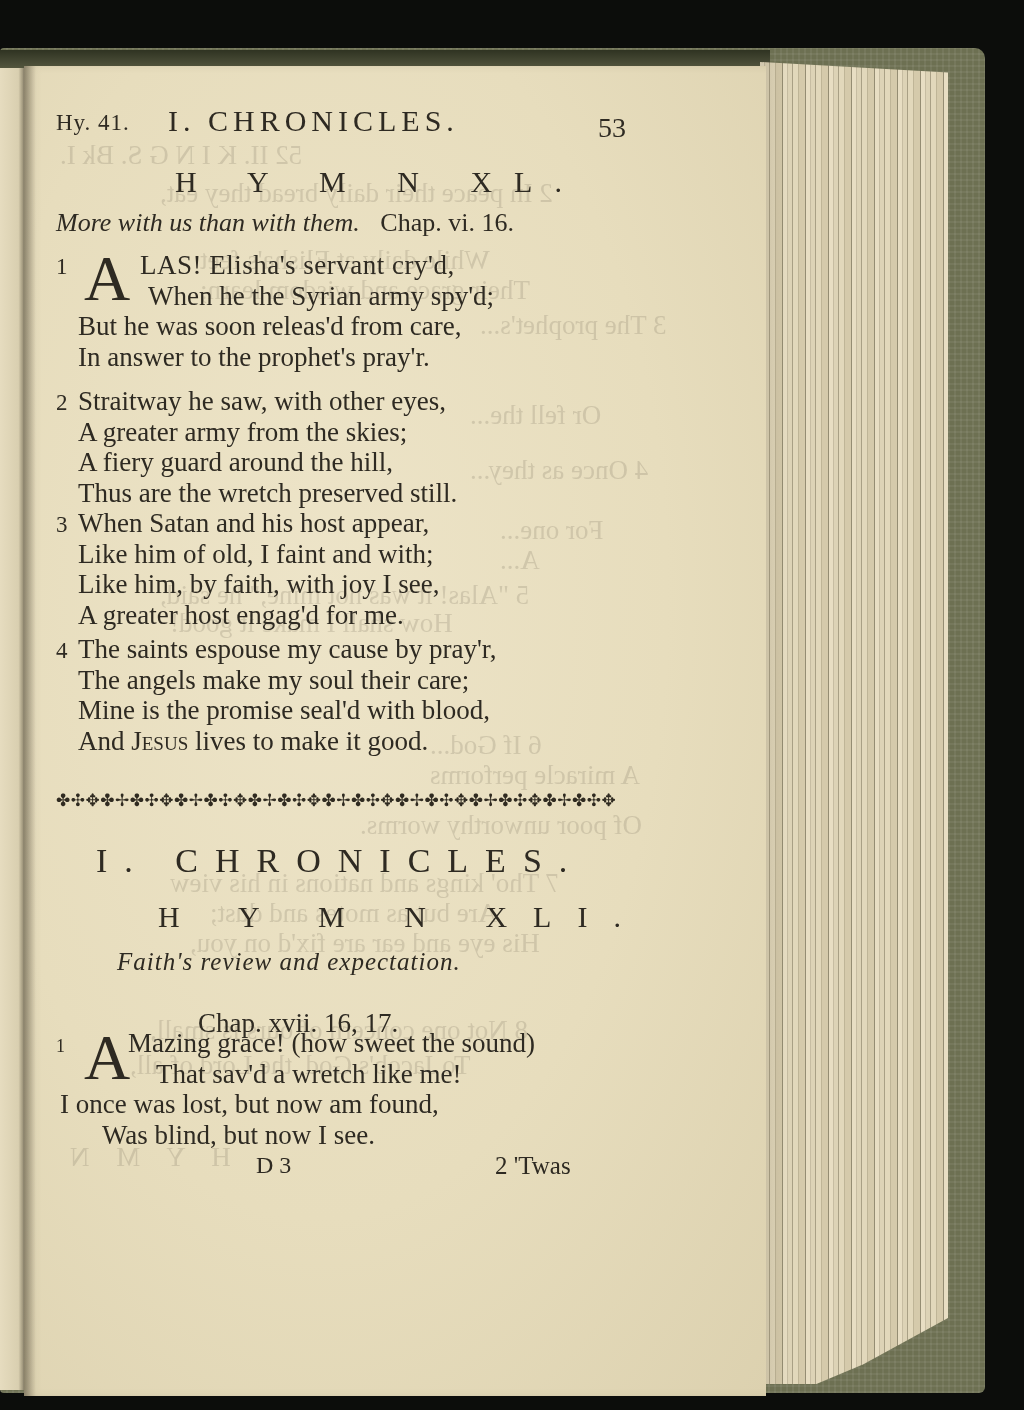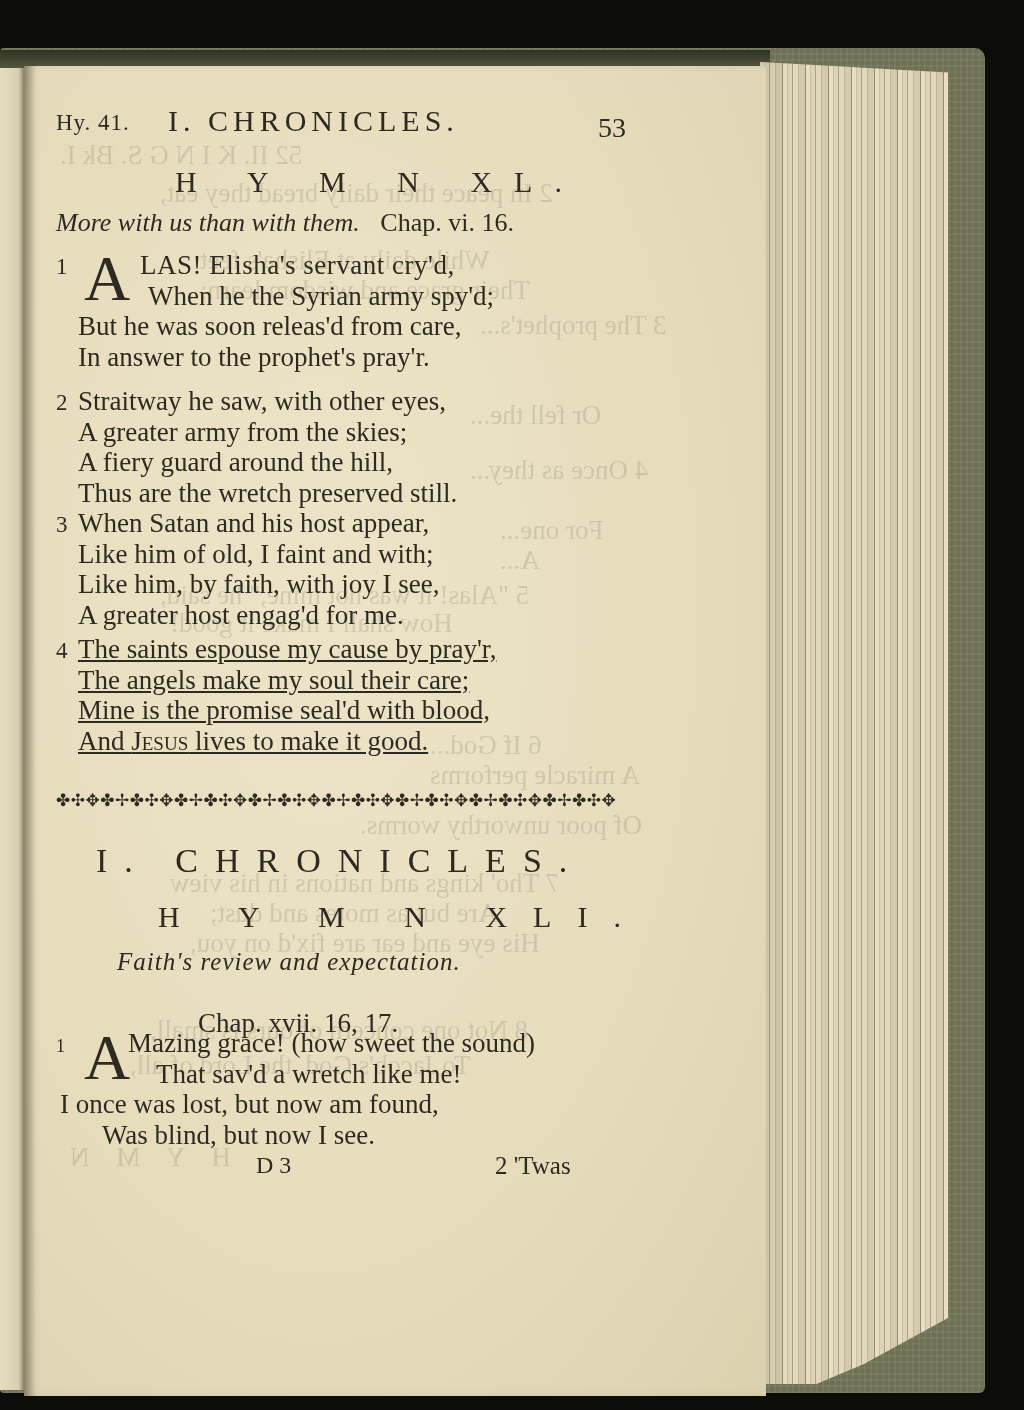--- a/index.html
+++ b/index.html
@@ -161,21 +161,21 @@
   <div class="line"><span class="indent">Thus are the wretch preserved still.</span></div>
 </div>
 
 <div class="stanza ink" style="top:508px;">
   <div class="line"><span class="num">3</span><span>When Satan and his host appear,</span></div>
   <div class="line"><span class="indent">Like him of old, I faint and with;</span></div>
   <div class="line"><span class="indent">Like him, by faith, with joy I see,</span></div>
   <div class="line"><span class="indent">A greater host engag'd for me.</span></div>
 </div>
 
-<div class="stanza ink" style="top:634px;text-decoration:underline;">
+<div class="stanza ink" style="top:634px;">
   <div class="line"><span class="num">4</span><span>The saints espouse my cause by pray'r,</span></div>
   <div class="line"><span class="indent">The angels make my soul their care;</span></div>
   <div class="line"><span class="indent">Mine is the promise seal'd with blood,</span></div>
   <div class="line"><span class="indent"><span>And </span><span class="smallcaps">Jesus</span><span> lives to make it good.</span></span></div>
 </div>
 
 <div class="ornament">✤✣✥✤✢✤✣✥✤✢✤✣✥✤✢✤✣✥✤✢✤✣✥✤✢✤✣✥✤✢✤✣✥✤✢✤✣✥✤✢✤✣✥✤✢</div>
 
 <div class="section-title ink">I. CHRONICLES.</div>
 

